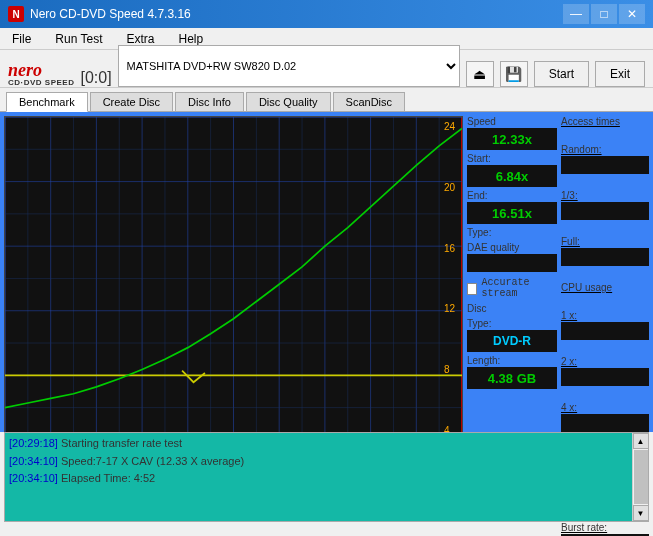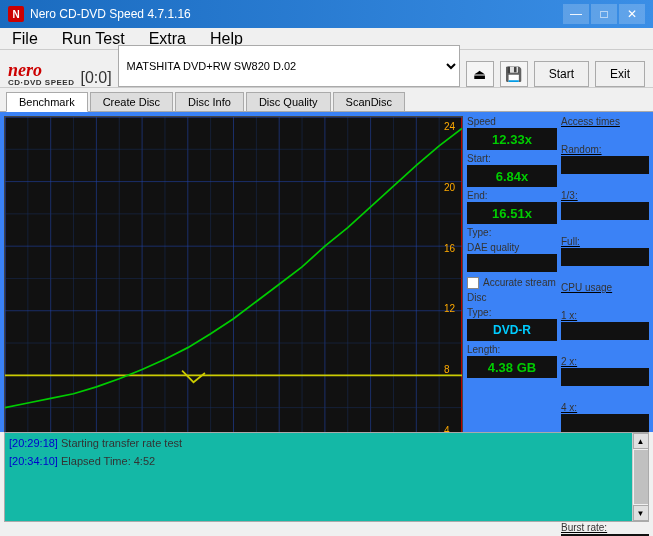--- a/index.html
+++ b/index.html
@@ -23,21 +23,21 @@
     
     .menu-bar {
       background: #f0f0f0;
       border-bottom: 1px solid #ccc;
       height: 22px;
       display: flex;
       align-items: center;
       padding: 0 4px;
       gap: 8px;
     }
-    .menu-item { padding: 2px 8px; cursor: pointer; font-size: 16px; }
+    .menu-item { padding: 2px 8px; cursor: pointer; font-size: 12px; }
 
     
     .toolbar {
       background: #f0f0f0;
       border-bottom: 1px solid #ccc;
       height: 38px;
       display: flex;
       align-items: flex-end;
       padding: 0 8px;
       gap: 6px;
@@ -168,20 +168,21 @@
       justify-content: center;
     }
     .stat-value.blue { color: #00ccff; }
     .stat-value.empty { background: #111; min-height: 18px; }
 
     .checkbox-area {
       display: flex;
       align-items: center;
       gap: 4px;
       margin-top: 2px;
+      font-family: Liberation Mono, monospace;
     }
     .checkbox-box {
       width: 12px; height: 12px;
       border: 1px solid #888;
       background: white;
     }
 
     
     .log-area {
       height: 90px;
@@ -234,21 +235,21 @@
     }
     .nero-logo .nero { font-size: 18px; font-weight: bold; color: #cc0000; font-style: italic; font-family: serif; }
     .nero-logo .sub { font-size: 8px; color: #333; letter-spacing: 0.5px; font-weight: bold; }
   </style>
 </head>
 <body>
 
 <div class="title-bar">
   <div class="title-bar-left">
     <div class="title-bar-icon">N</div>
-    <span>Nero CD-DVD Speed 4.7.1.16</span>
+    <span>Nero CD-DVD Speed 4.7.3.16</span>
   </div>
   <div class="title-bar-controls">
     <button class="title-bar-btn">—</button>
     <button class="title-bar-btn">□</button>
     <button class="title-bar-btn close">✕</button>
   </div>
 </div>
 
 <div class="menu-bar">
   <span class="menu-item">File</span>
@@ -466,20 +467,24 @@
 </div>
 
 <div class="log-area" style="margin:0 4px 4px 4px;">
   <div class="log-content">
     <div class="log-line">
       <span class="log-time">[20:29:18]</span>
       <span>Starting transfer rate test</span>
     </div>
     <div class="log-line">
       <span class="log-time">[20:34:10]</span>
+      <span>Speed:7-17 X CAV (12.33 X average)</span>
+    </div>
+    <div class="log-line">
+      <span class="log-time">[20:34:10]</span>
       <span>Elapsed Time: 4:52</span>
     </div>
   </div>
   <div class="log-scrollbar">
     <div class="scroll-arrow">▲</div>
     <div class="scroll-thumb"></div>
     <div class="scroll-arrow">▼</div>
   </div>
 </div>
 

